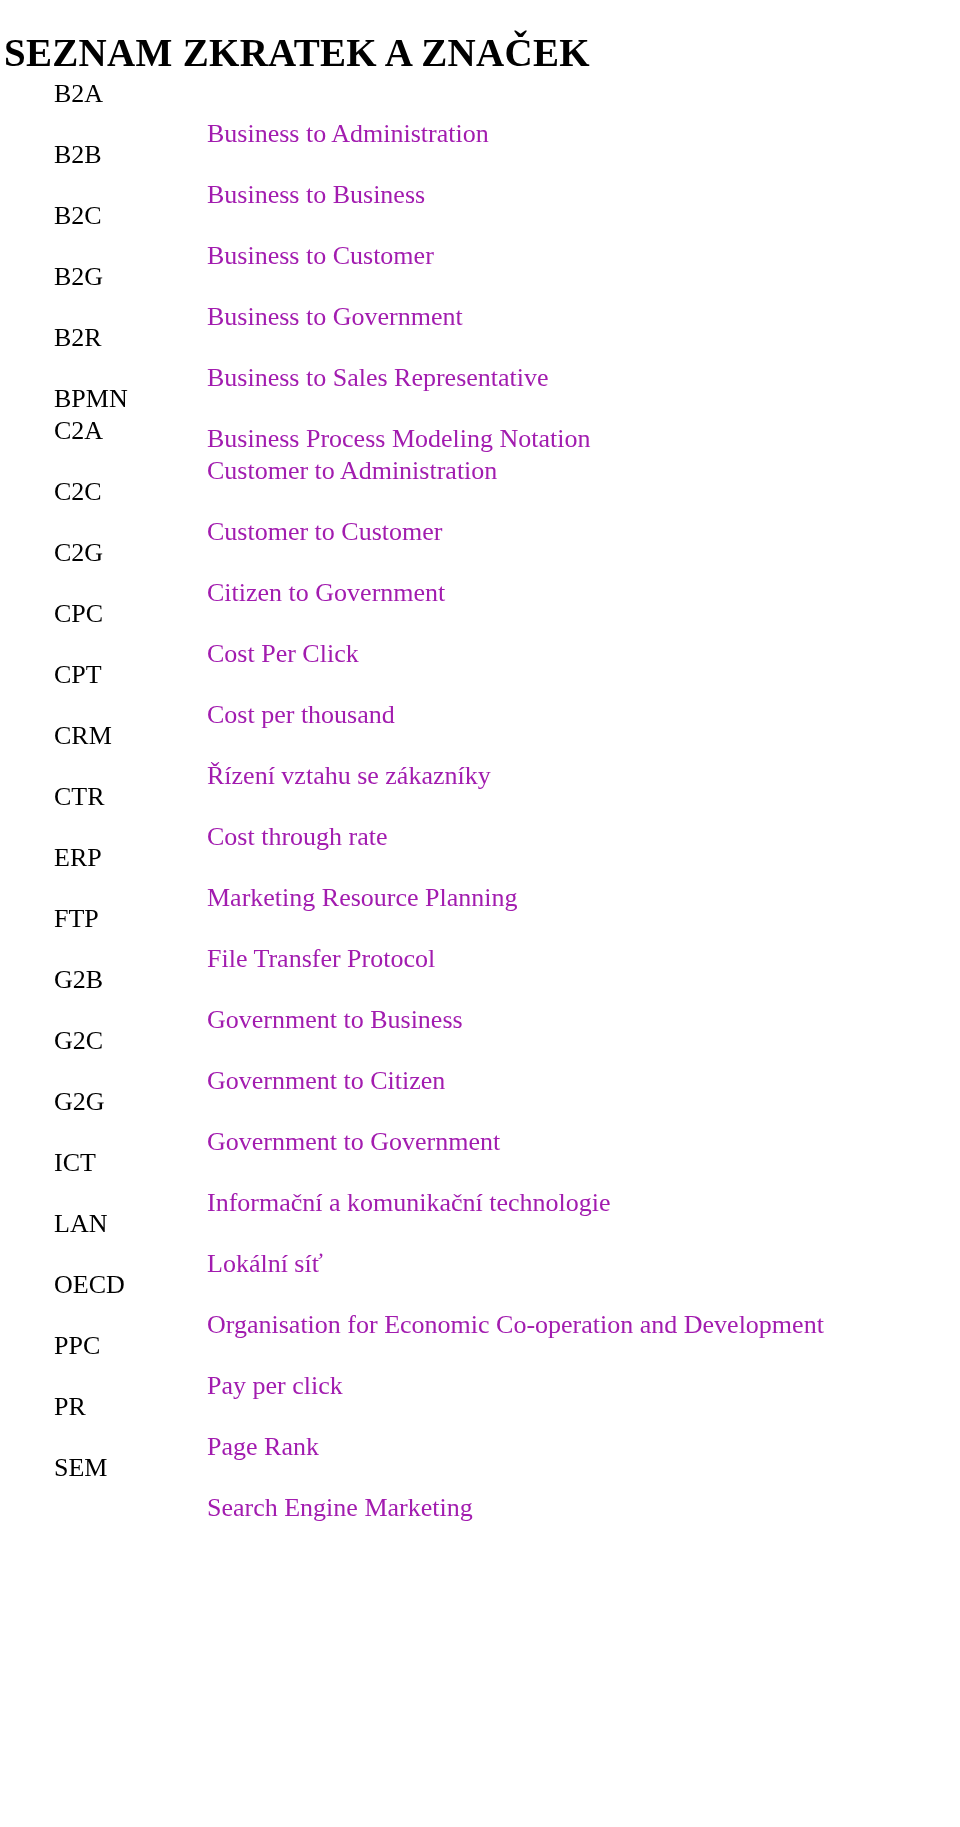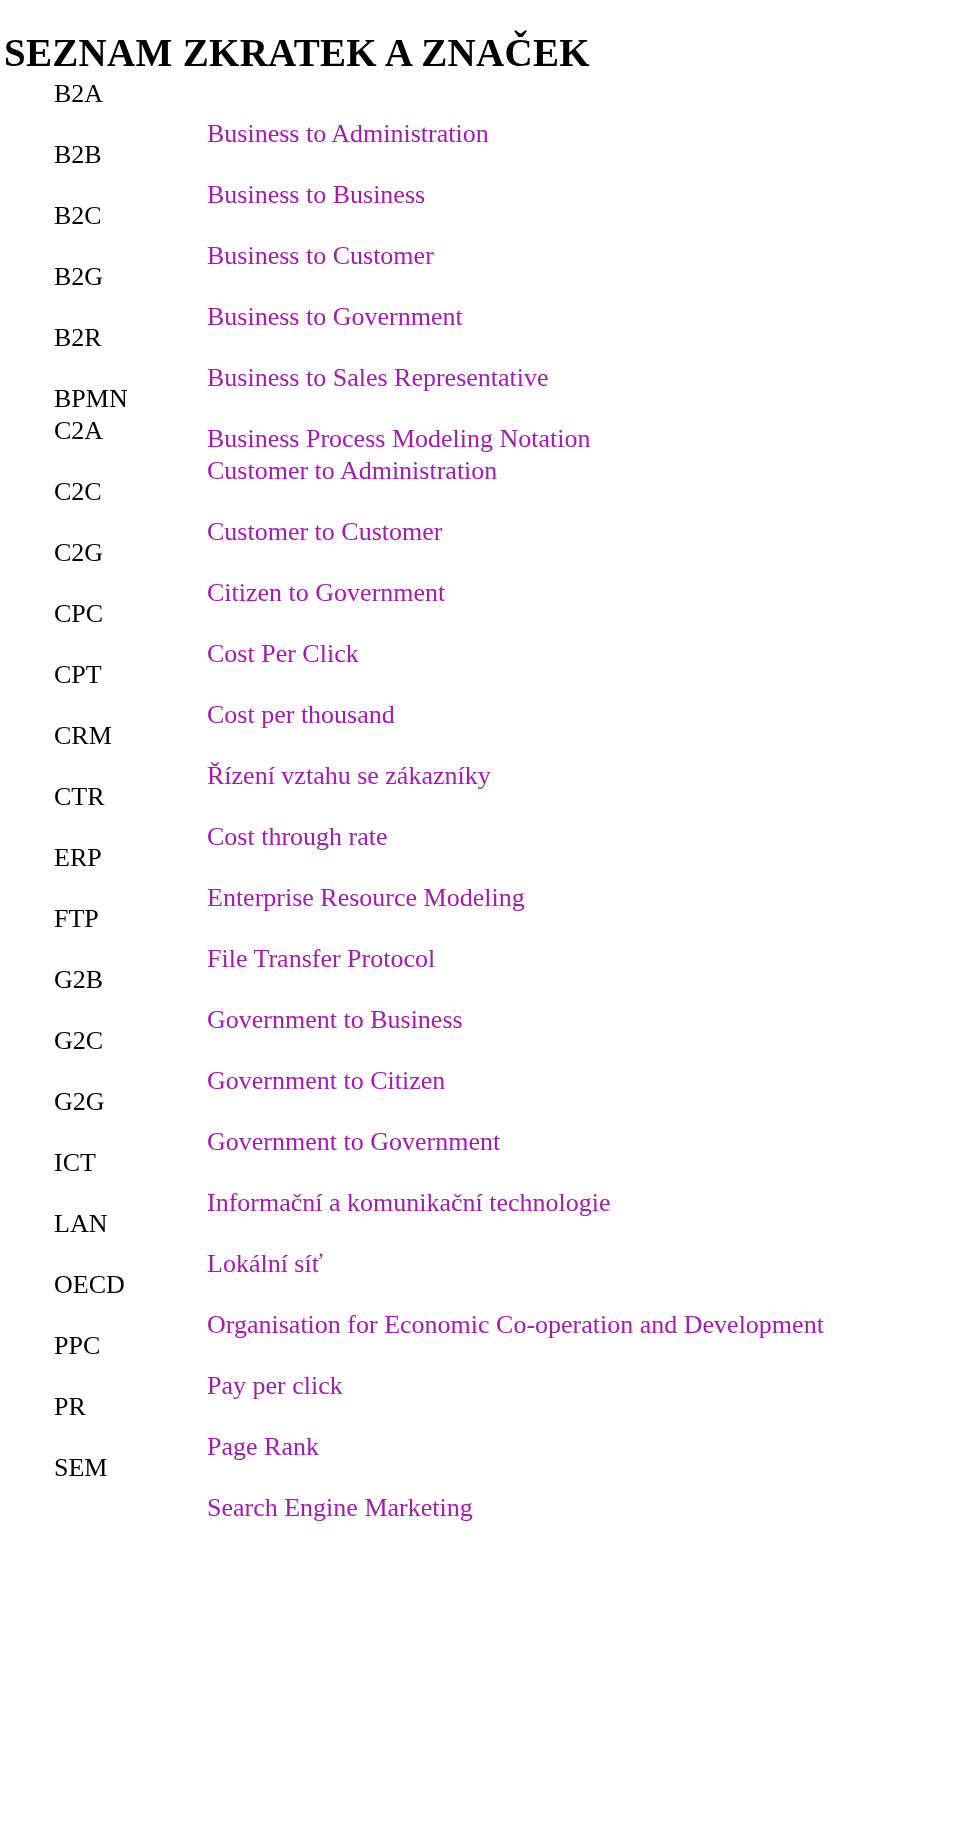--- a/index.html
+++ b/index.html
@@ -122,21 +122,21 @@
       <div class="abbr-row">
         <span class="abbr-term">CRM</span>
         <span class="abbr-def">Řízení vztahu se zákazníky</span>
       </div>
       <div class="abbr-row">
         <span class="abbr-term">CTR</span>
         <span class="abbr-def">Cost through rate</span>
       </div>
       <div class="abbr-row">
         <span class="abbr-term">ERP</span>
-        <span class="abbr-def">Enterprise Resource Modeling</span>
+        <span class="abbr-def">Marketing Resource Planning</span>
       </div>
       <div class="abbr-row">
         <span class="abbr-term">FTP</span>
         <span class="abbr-def">File Transfer Protocol</span>
       </div>
       <div class="abbr-row">
         <span class="abbr-term">G2B</span>
         <span class="abbr-def">Government to Business</span>
       </div>
       <div class="abbr-row">

